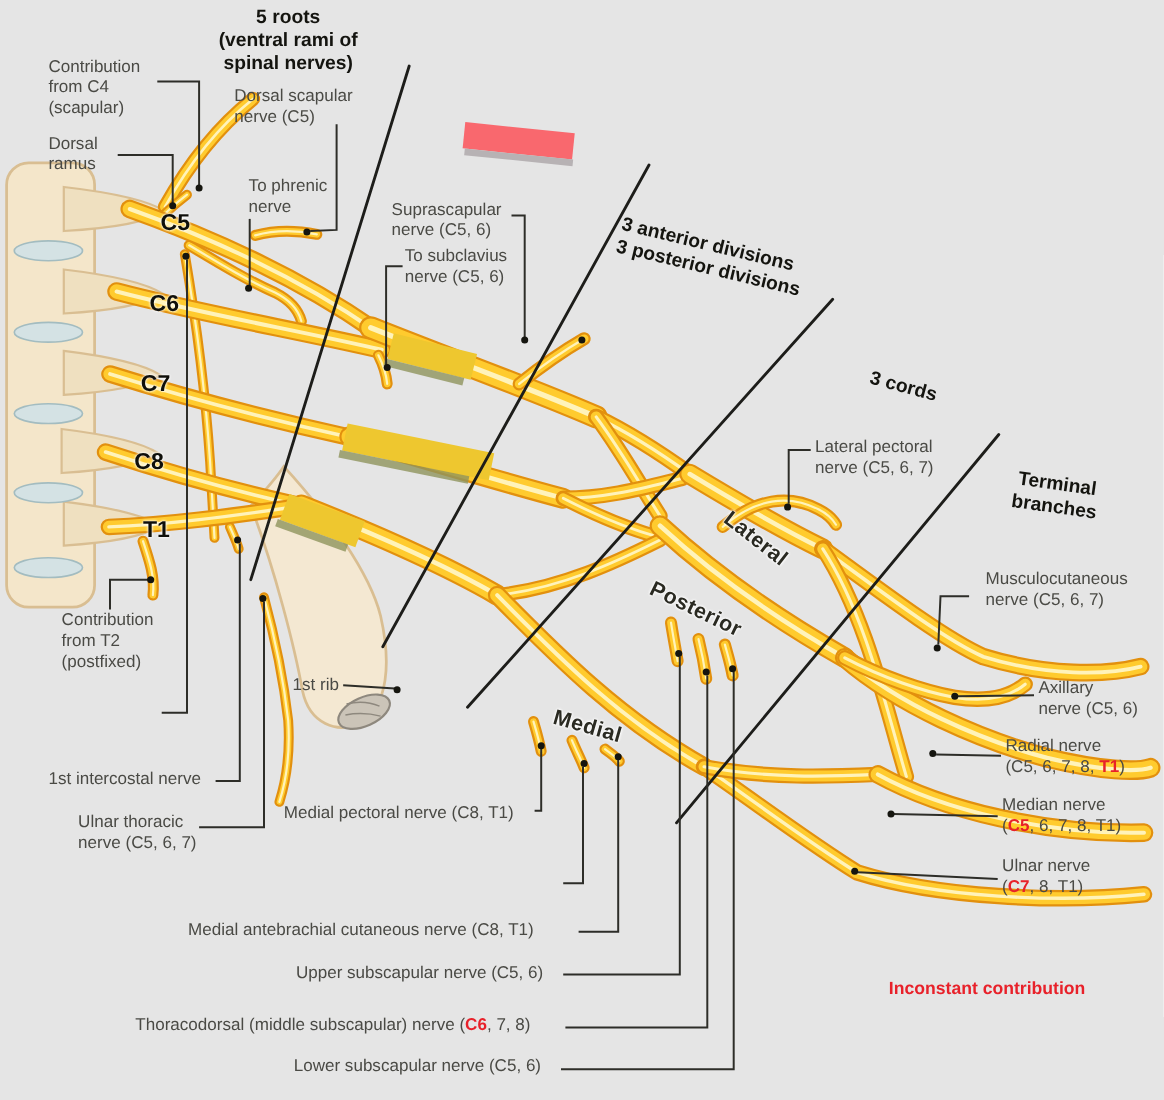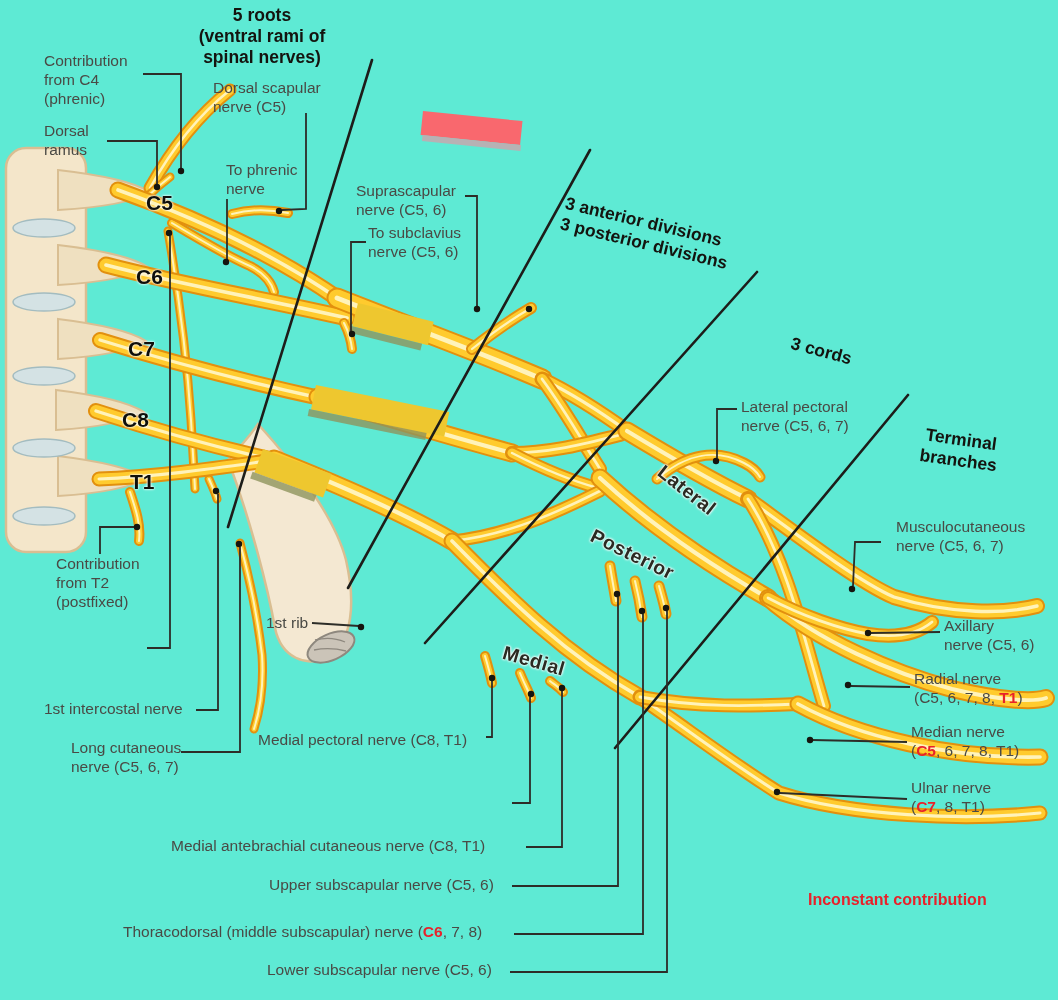--- a/index.html
+++ b/index.html
@@ -1,16 +1,16 @@
 <!DOCTYPE html>
 <html><head>
 <meta charset="utf-8">
 <style>
   html,body{margin:0;padding:0;background:#ffffff;}
-  #stage{position:relative;width:1058px;height:1000px;background:#5eead4;overflow:hidden;
+  #stage{position:relative;width:1058px;height:1000px;background:#e5e5e5;overflow:hidden;
          font-family:"Liberation Sans", sans-serif;}
   #art{position:absolute;left:0;top:0;}
   #labels{position:absolute;left:0;top:0;width:1058px;height:1000px;pointer-events:none;}
   .lbl{position:absolute;font-size:15.5px;line-height:19px;color:#4a4a45;white-space:nowrap;}
   .lbl.heading{font-weight:bold;color:#14140f;font-size:17.5px;line-height:21px;}
   .lbl.center{text-align:center;}
   .lbl.root{font-weight:bold;color:#0f0f0a;font-size:21px;line-height:22px;
             text-shadow:0 0 3px #fff,0 0 2px #fff;}
   .lbl.cord{font-weight:bold;color:#2a2a22;font-size:19.5px;letter-spacing:.5px;
             text-shadow:0 0 3px #fff,0 0 3px #fff,0 0 2px #fff;}
@@ -345,21 +345,21 @@
       <div class="lbl heading" style="left: 794px; top: 333px; transform: rotate(15deg); transform-origin: left top;">
         <div><span>3 cords</span></div>
       </div>
       <div class="lbl heading center" style="left: 963px; top: 424px; transform: translateX(-50%) rotate(8deg); transform-origin: left top;">
         <div><span>Terminal</span></div>
         <div><span>branches</span></div>
       </div>
       <div class="lbl" style="left: 44px; top: 51px;">
         <div><span>Contribution</span></div>
         <div><span>from C4</span></div>
-        <div><span>(phrenic)</span></div>
+        <div><span>(scapular)</span></div>
       </div>
       <div class="lbl" style="left: 44px; top: 121px;">
         <div><span>Dorsal</span></div>
         <div><span>ramus</span></div>
       </div>
       <div class="lbl" style="left: 213px; top: 78px;">
         <div><span>Dorsal scapular</span></div>
         <div><span>nerve (C5)</span></div>
       </div>
       <div class="lbl" style="left: 206px; top: 160px; margin-left: 20px;">
@@ -400,21 +400,21 @@
       </div>
       <div class="lbl" style="left: 56px; top: 554px;">
         <div><span>Contribution</span></div>
         <div><span>from T2</span></div>
         <div><span>(postfixed)</span></div>
       </div>
       <div class="lbl" style="left: 44px; top: 699px;">
         <div><span>1st intercostal nerve</span></div>
       </div>
       <div class="lbl" style="left: 71px; top: 738px;">
-        <div><span>Long cutaneous</span></div>
+        <div><span>Ulnar thoracic</span></div>
         <div><span>nerve (C5, 6, 7)</span></div>
       </div>
       <div class="lbl" style="left: 266px; top: 613px;">
         <div><span>1st rib</span></div>
       </div>
       <div class="lbl" style="left: 258px; top: 730px;">
         <div><span>Medial pectoral nerve (C8, T1)</span></div>
       </div>
       <div class="lbl" style="left: 171px; top: 836px;">
         <div><span>Medial antebrachial cutaneous nerve (C8, T1)</span></div>

